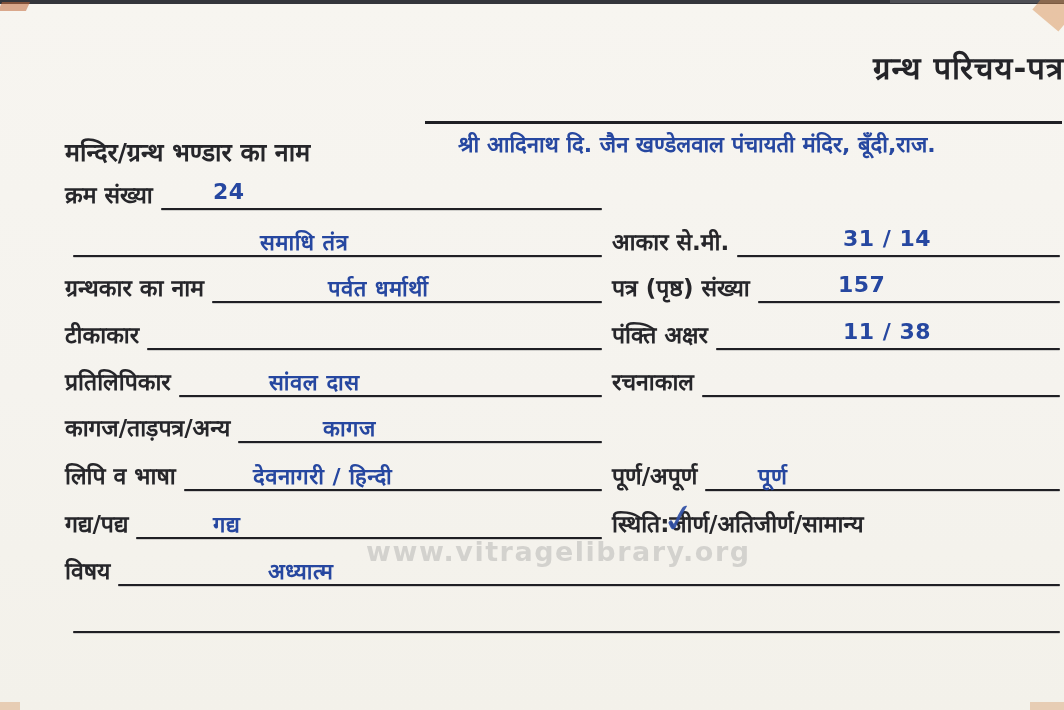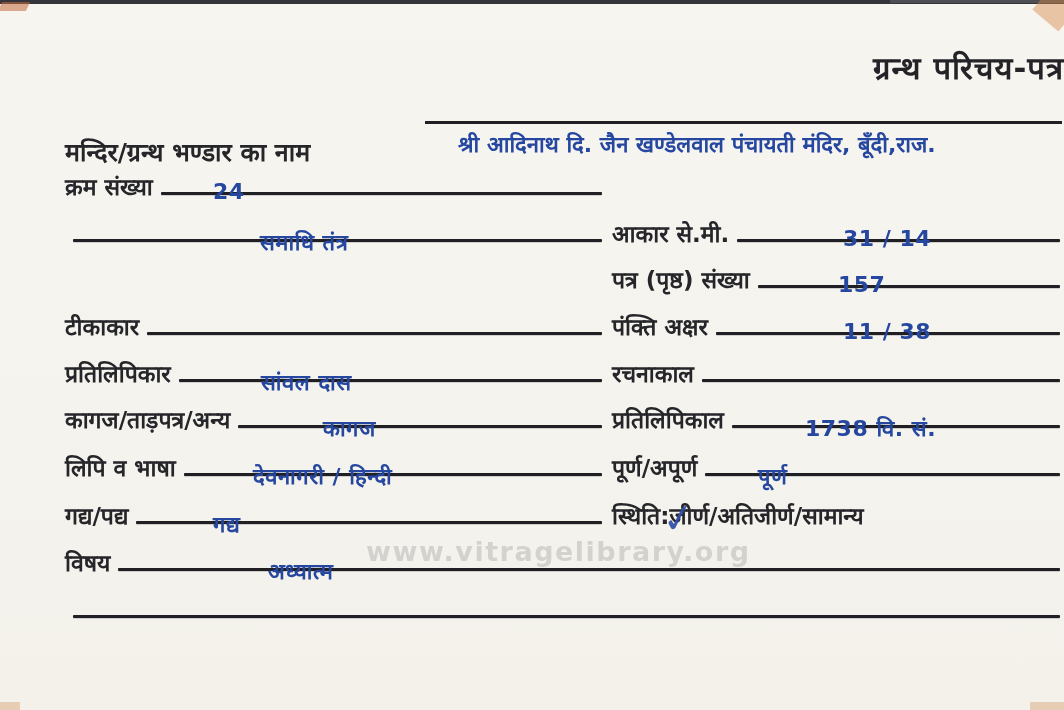--- a/index.html
+++ b/index.html
@@ -18,21 +18,21 @@
   .corner.tr{right:-8px;top:-6px;width:34px;height:30px;background:#d58a4a;transform:rotate(40deg);opacity:.45;}
   .corner.bl{left:-6px;bottom:-4px;width:26px;height:12px;background:#d08a50;opacity:.35;}
   .corner.br{right:-6px;bottom:-5px;width:40px;height:13px;background:#d08a50;opacity:.35;}
 
   .title{
     position:absolute;left:0;top:46px;width:100%;
     margin:0;text-align:right;
     font-size:31px;font-weight:700;letter-spacing:1px;color:#242428;
   }
 
-  .row{position:absolute;display:flex;align-items:center;height:46px;}
+  .row{position:absolute;display:flex;align-items:flex-end;height:46px;}
   .lbl{font-size:23px;font-weight:600;white-space:nowrap;line-height:1.25;color:#26262a;}
   .rule{flex:1;height:2.5px;background:#1f1f24;margin-top:13px;margin-left:8px;border-radius:1px;box-shadow:0 .5px 0 rgba(31,31,36,.35);}
   .val{
     position:absolute;top:15px;
     font-size:22px;font-weight:700;white-space:nowrap;
     color:#2647a0;letter-spacing:.5px;
   }
   .hdr-lbl{position:absolute;left:65px;top:106px;font-size:25px;font-weight:700;white-space:nowrap;margin-top:28px;}
   .hdr-rule{position:absolute;left:425px;top:121px;width:637px;height:3px;background:#1f1f24;}
   .hdr-val{
@@ -70,28 +70,33 @@
 
   <div class="row" style="left:65px;top:164px;width:537px">
     <span class="lbl">क्रम संख्या</span>
     <span class="rule"></span>
     <span class="val" style="left:148px">24</span>
   </div>
   <div class="row" style="left:65px;top:211px;width:537px">
     <span class="rule"></span>
     <span class="val" style="left:195px">समाधि तंत्र</span>
   </div>
+  <div class="row" style="left:65px;top:257px;width:537px">
+    <span class="lbl">ग्रन्थकार का नाम</span>
+    <span class="rule"></span>
+    <span class="val" style="left:263px">पर्वत धर्मार्थी</span>
+  </div>
   <div class="row" style="left:65px;top:304px;width:537px">
     <span class="lbl">टीकाकार</span>
     <span class="rule"></span>
   </div>
   <div class="row" style="left:65px;top:351px;width:537px">
     <span class="lbl">प्रतिलिपिकार</span>
     <span class="rule"></span>
-    <span class="val" style="left:196px">सांवल दास</span>
+    <span class="val" style="left:204px">सांवल दास</span>
   </div>
   <div class="row" style="left:65px;top:397px;width:537px">
     <span class="lbl">कागज/ताड़पत्र/अन्य</span>
     <span class="rule"></span>
     <span class="val" style="left:258px">कागज</span>
   </div>
   <div class="row" style="left:65px;top:445px;width:537px">
     <span class="lbl">लिपि व भाषा</span>
     <span class="rule"></span>
     <span class="val" style="left:188px">देवनागरी / हिन्दी</span>
@@ -122,25 +127,20 @@
   </div>
   <div class="row" style="left:612px;top:304px;width:448px">
     <span class="lbl">पंक्ति अक्षर</span>
     <span class="rule"></span>
     <span class="val" style="left:231px">11 / 38</span>
   </div>
   <div class="row" style="left:612px;top:351px;width:448px">
     <span class="lbl">रचनाकाल</span>
     <span class="rule"></span>
   </div>
-  <div class="row" style="left:612px;top:397px;width:448px">
-    <span class="lbl">प्रतिलिपिकाल</span>
-    <span class="rule"></span>
-    <span class="val" style="left:193px">1738 वि. सं.</span>
-  </div>
   <div class="row" style="left:612px;top:445px;width:448px">
     <span class="lbl">पूर्ण/अपूर्ण</span>
     <span class="rule"></span>
     <span class="val" style="left:146px">पूर्ण</span>
   </div>
   <div class="row" style="left:612px;top:493px;width:448px">
     <span class="lbl">स्थिति:जीर्ण/अतिजीर्ण/सामान्य</span>
     <span class="check">✓</span>
   </div>
 

